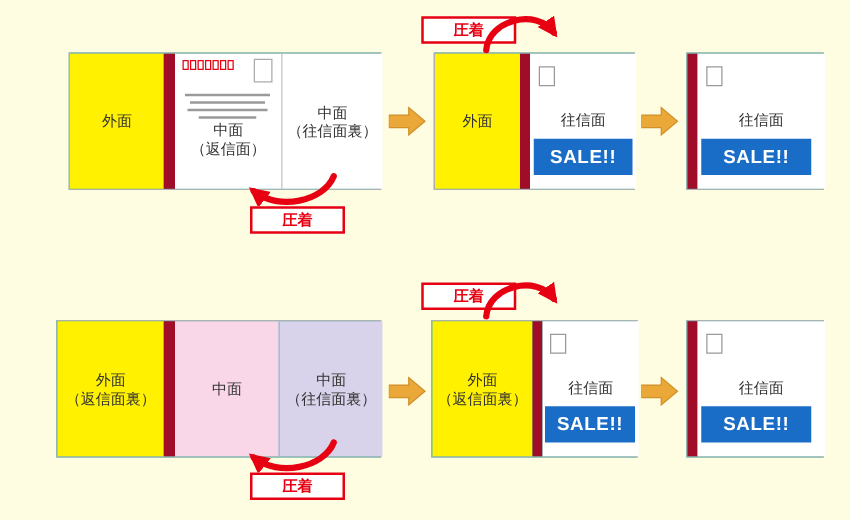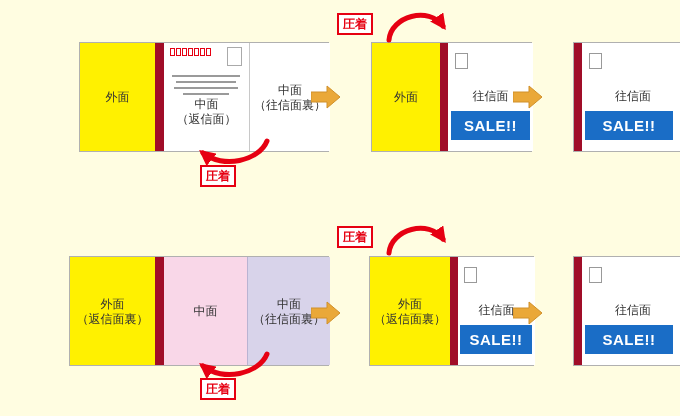--- a/index.html
+++ b/index.html
@@ -2,35 +2,35 @@
 <html><head>
 <meta charset="utf-8">
 <style>
   * { box-sizing: border-box; }
   html, body { margin: 0; padding: 0; }
   .stage {
     position: relative; width: 680px; height: 416px;
     background: #FFFDE1; overflow: hidden;
     font-family: "Liberation Sans", "DejaVu Sans", sans-serif;
   }
-  .card { position: absolute; border: 1px solid #b0b0b0; background: #14b8a6; margin-left: 24px; }
+  .card { position: absolute; border: 1px solid #b0b0b0; background: #14b8a6; }
   .panel { position: absolute; top: 0; height: 100%; }
   .yellow { background: #FFF100; }
   .pink { background: #F9D7E8; }
   .lavender { background: #D8D3EA; }
   .white { background: #ffffff; }
   .stripe { position: absolute; top: 0; height: 100%; background: #A00D28; }
   .plabel {
     position: absolute; left: 0; width: 100%; text-align: center;
     white-space: pre-line; font-size: 12px; line-height: 15px; color: #333;
   }
   .press {
     position: absolute; background: #fff; border: 2px solid #E60012;
     color: #E60012; font-weight: bold; font-size: 12px; line-height: 14px;
-    padding: 2px 4px;
+    padding: 2px 24px;
   }
   .stamp { position: absolute; width: 13px; height: 16px; border: 1px solid #999; background: #fff; }
   .sale {
     position: absolute; background: #1A6DC6; color: #fff; font-weight: bold;
     font-size: 15px; text-align: center; line-height: 29px; letter-spacing: .5px;
   }
   .arrow { position: absolute; }
   .pline { position: absolute; height: 2px; background: #9a9a9a; }
   .pboxes { position: absolute; display: flex; gap: 1px; }
   .pbox { width: 5px; height: 8px; border: 1px solid #E60012; background: #fff; }

